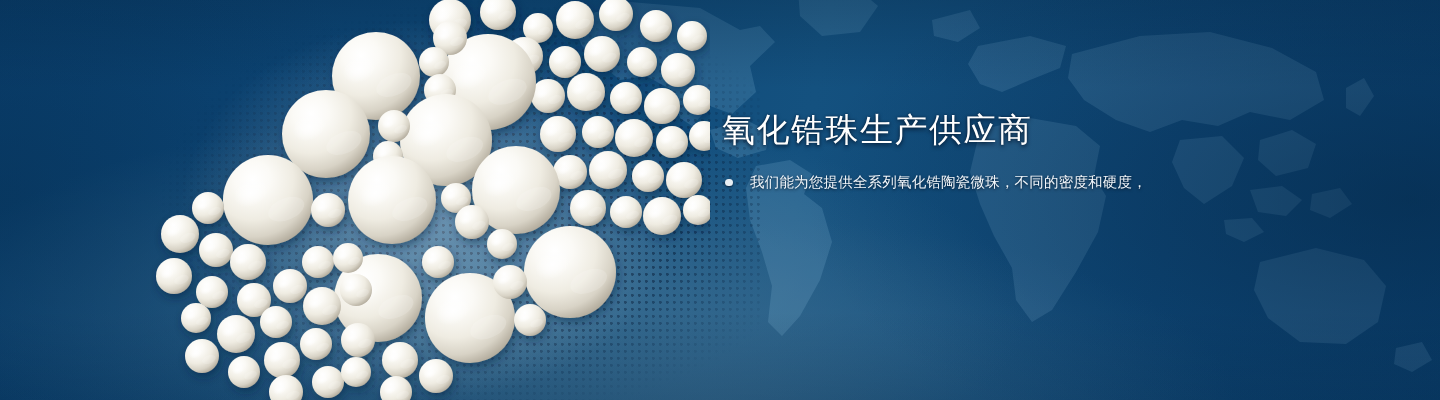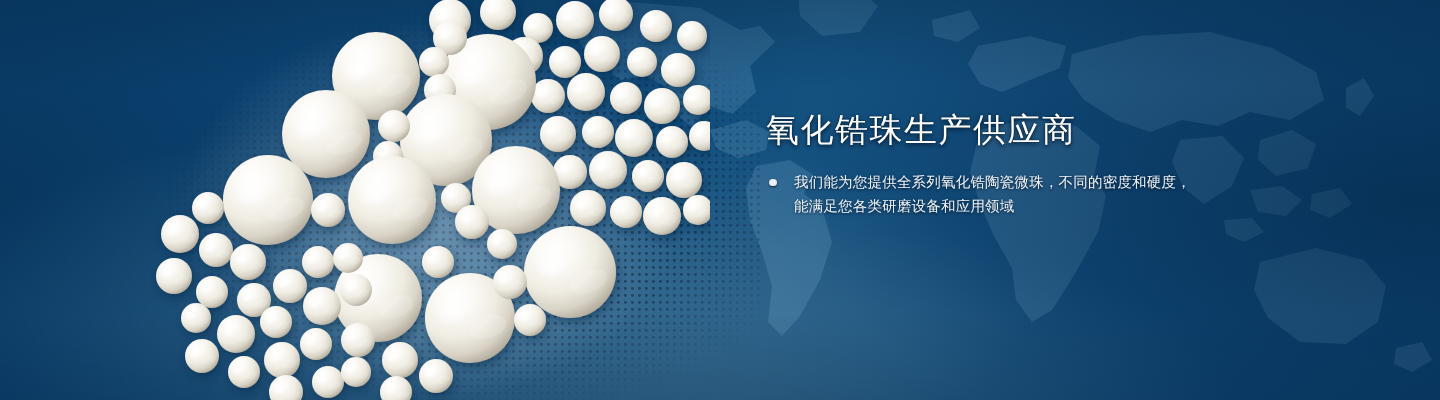--- a/index.html
+++ b/index.html
@@ -42,21 +42,21 @@
     mask-image:radial-gradient(ellipse 62% 62% at 58% 52%, #000 10%, rgba(0,0,0,.75) 48%, rgba(0,0,0,0) 84%);
     opacity:.85;
   }
   
   .beads{
     position:absolute;left:150px;top:0;width:560px;height:400px;
   }
   .beads svg{width:100%;height:100%;display:block;}
   
   .copy{
-    position:absolute;left:766px;top:108px;width:470px;
+    position:absolute;left:722px;top:108px;width:470px;
   }
   .headline{
     margin:0;
     font-size:33px;
     font-weight:400;
     line-height:44px;
     color:#ffffff;
     letter-spacing:1.5px;
     text-shadow:0 2px 4px rgba(0,14,32,.75), 0 0 2px rgba(0,20,40,.6);
     white-space:nowrap;
@@ -256,21 +256,20 @@
 
   <div class="copy">
 
     <h1 class="headline">氧化锆珠生产供应商</h1>
 
     <ul class="bullets">
 
       <li class="bullet">
         <span class="dot"></span>
         <span>我们能为您提供全系列氧化锆陶瓷微珠，不同的密度和硬度，</span><br>
-        <span>能满足您各类研磨设备和应用领域</span>
       </li>
 
 
 
     </ul>
   </div>
 
 </div>
 
 </body></html>

